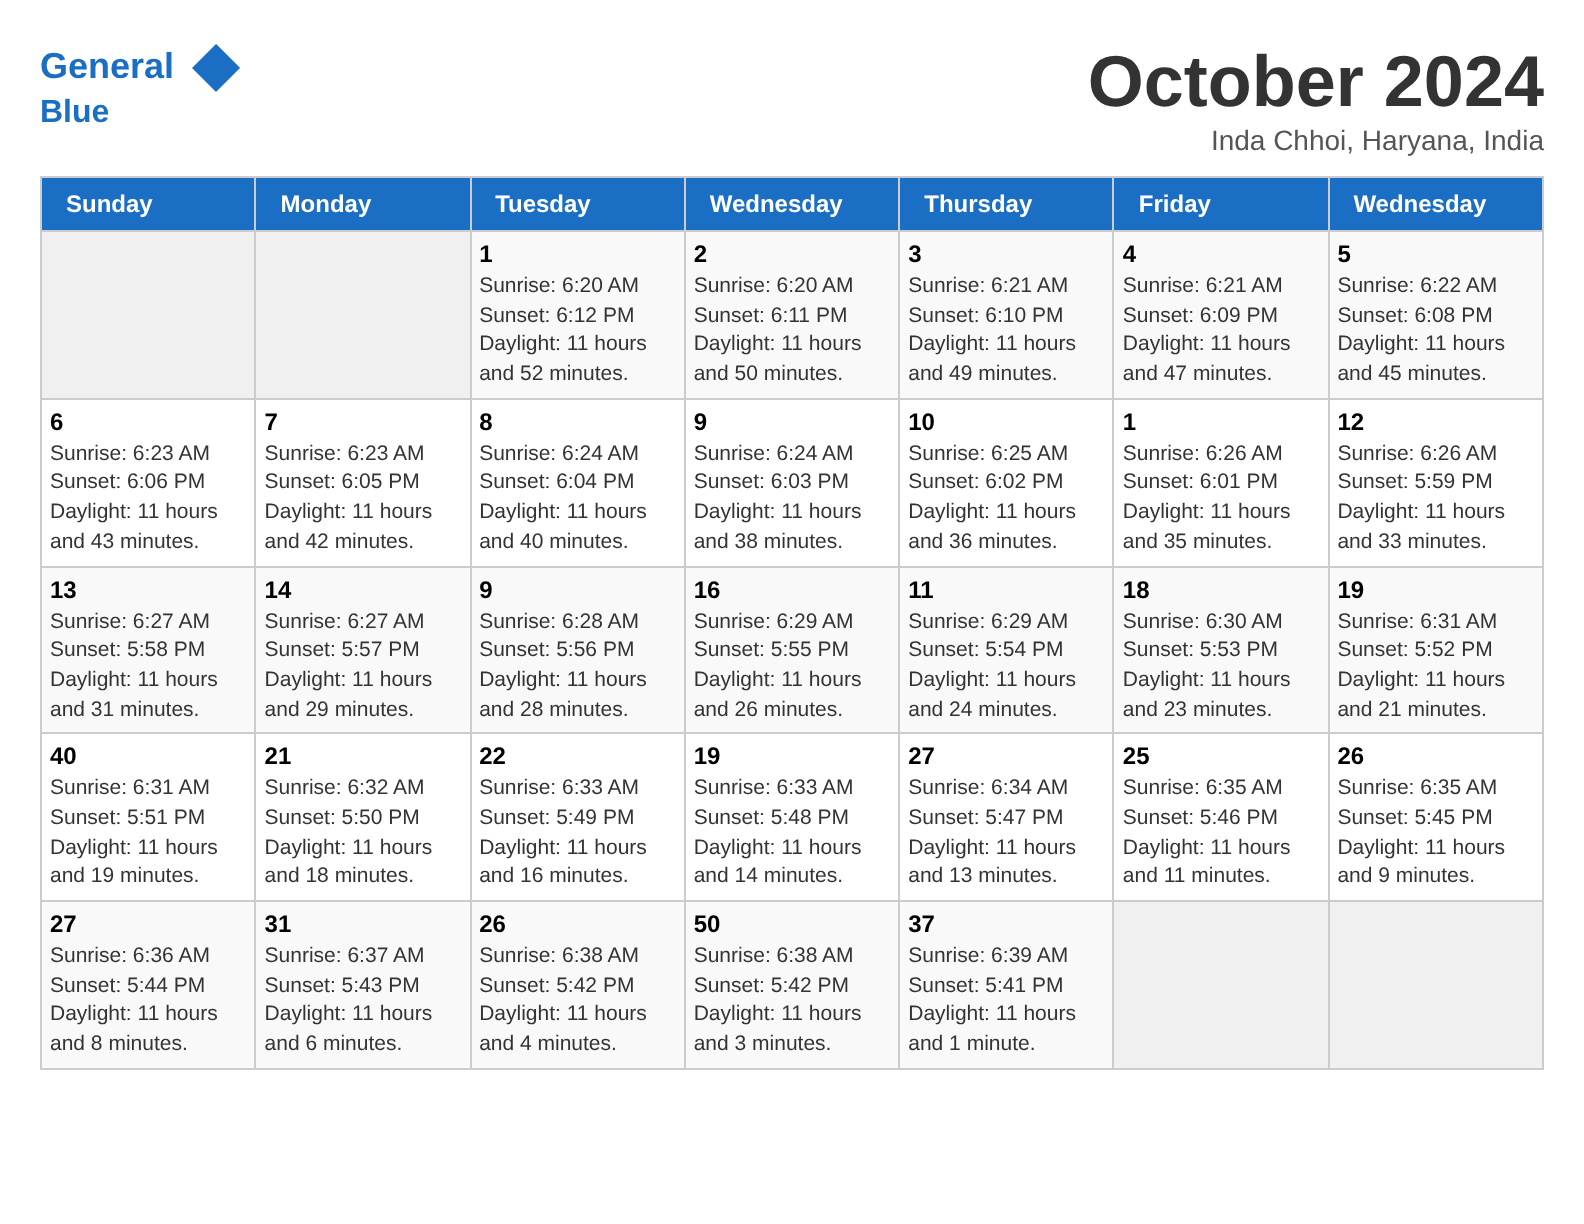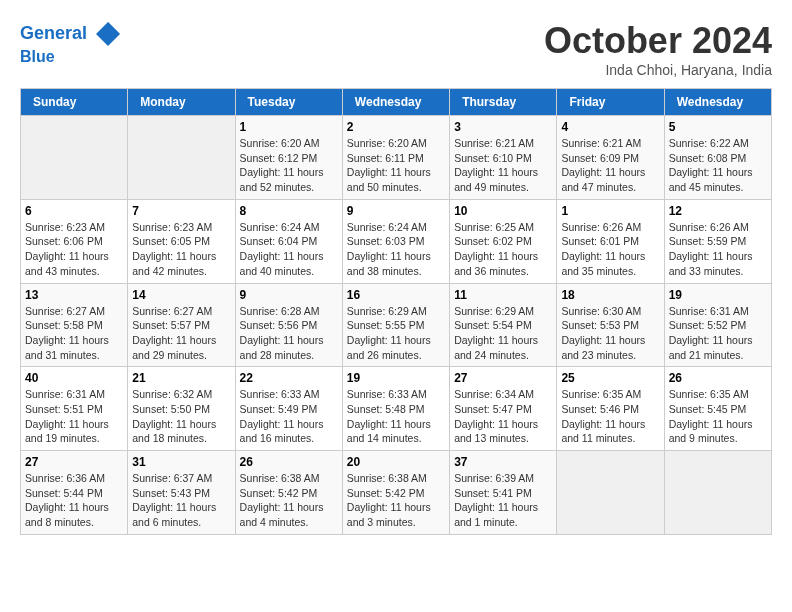--- a/index.html
+++ b/index.html
@@ -245,21 +245,21 @@
         </td>
         <td>
           <span class="day-number">31</span>
           <div class="day-info">Sunrise: 6:37 AM<br>Sunset: 5:43 PM<br>Daylight: 11 hours and 6 minutes.</div>
         </td>
         <td>
           <span class="day-number">26</span>
           <div class="day-info">Sunrise: 6:38 AM<br>Sunset: 5:42 PM<br>Daylight: 11 hours and 4 minutes.</div>
         </td>
         <td>
-          <span class="day-number">20</span>
+          <span class="day-number">50</span>
           <div class="day-info">Sunrise: 6:38 AM<br>Sunset: 5:42 PM<br>Daylight: 11 hours and 3 minutes.</div>
         </td>
         <td>
           <span class="day-number">37</span>
           <div class="day-info">Sunrise: 6:39 AM<br>Sunset: 5:41 PM<br>Daylight: 11 hours and 1 minute.</div>
         </td>
         <td class="empty-cell"></td>
         <td class="empty-cell"></td>
       </tr>
     </tbody>

